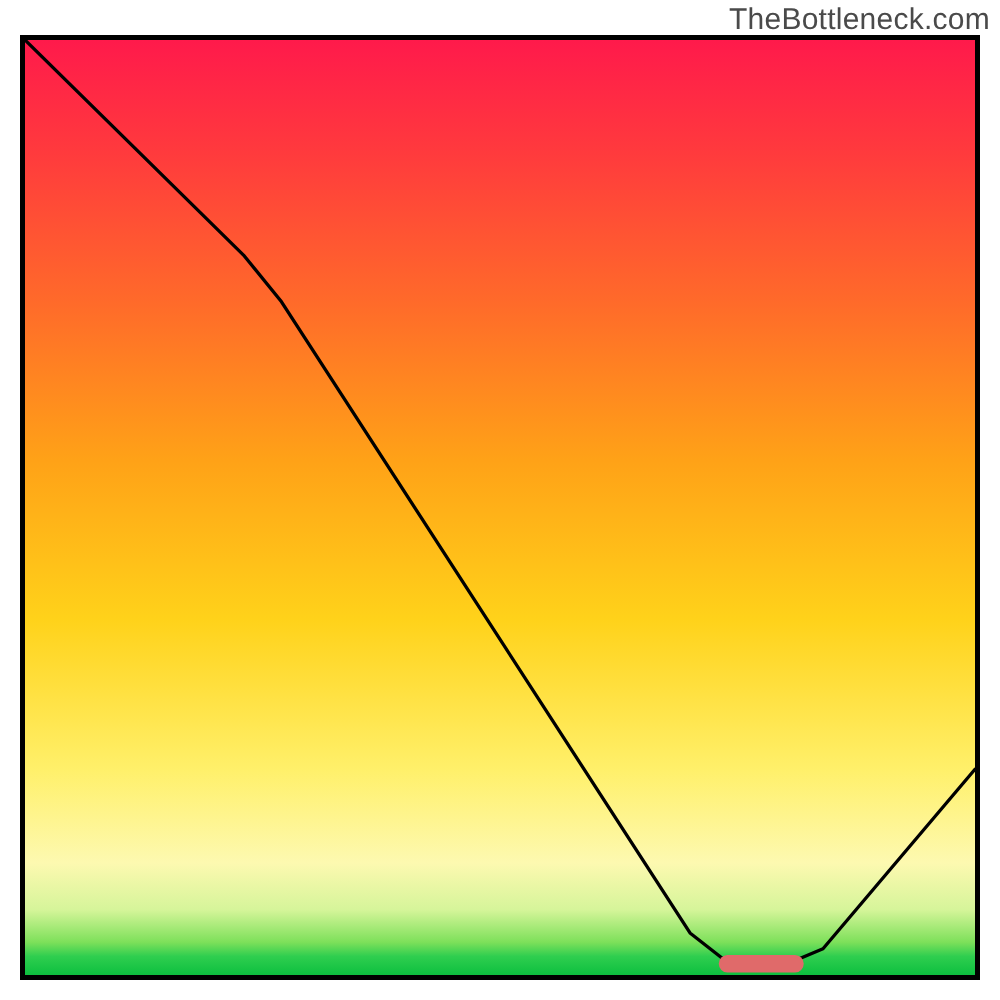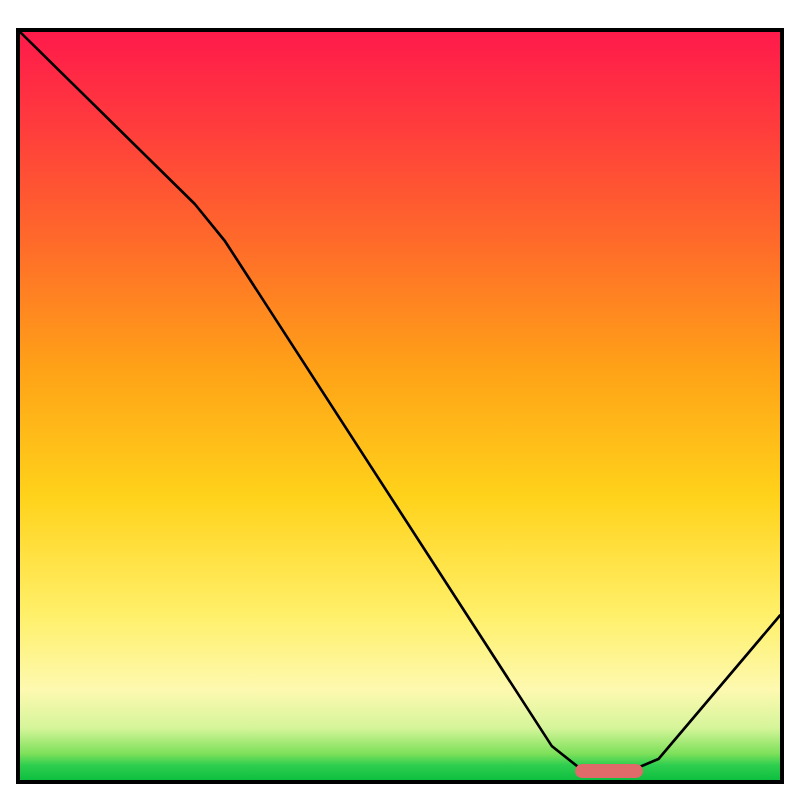--- a/index.html
+++ b/index.html
@@ -65,20 +65,21 @@
     position: absolute;
     height: 14px;
     border-radius: 7px;
     background: #e06a6a;
     z-index: 3;
   }
 </style>
 </head>
 <body>
 <div class="container">
+  <div class="watermark">TheBottleneck.com</div>
 
   <div class="plot-frame">
 
     <div class="gradient-bg"></div>
 
     <svg class="curve" viewBox="0 0 100 100" preserveAspectRatio="none">
       <path id="curve-path" fill="none" stroke="#000" stroke-width="0.35" stroke-linecap="round" stroke-linejoin="round" d="M0.00 0.00 L23.00 23.00 L27.00 28.00 L70.00 95.50 L74.00 98.70 L80.00 98.90 L84.00 97.20 L100.00 78.00"></path>
     </svg>
 
     <div id="marker" class="marker" style="left: 554.8px; width: 68.4px; top: 732.024px; background: rgb(224, 106, 106);"></div>

